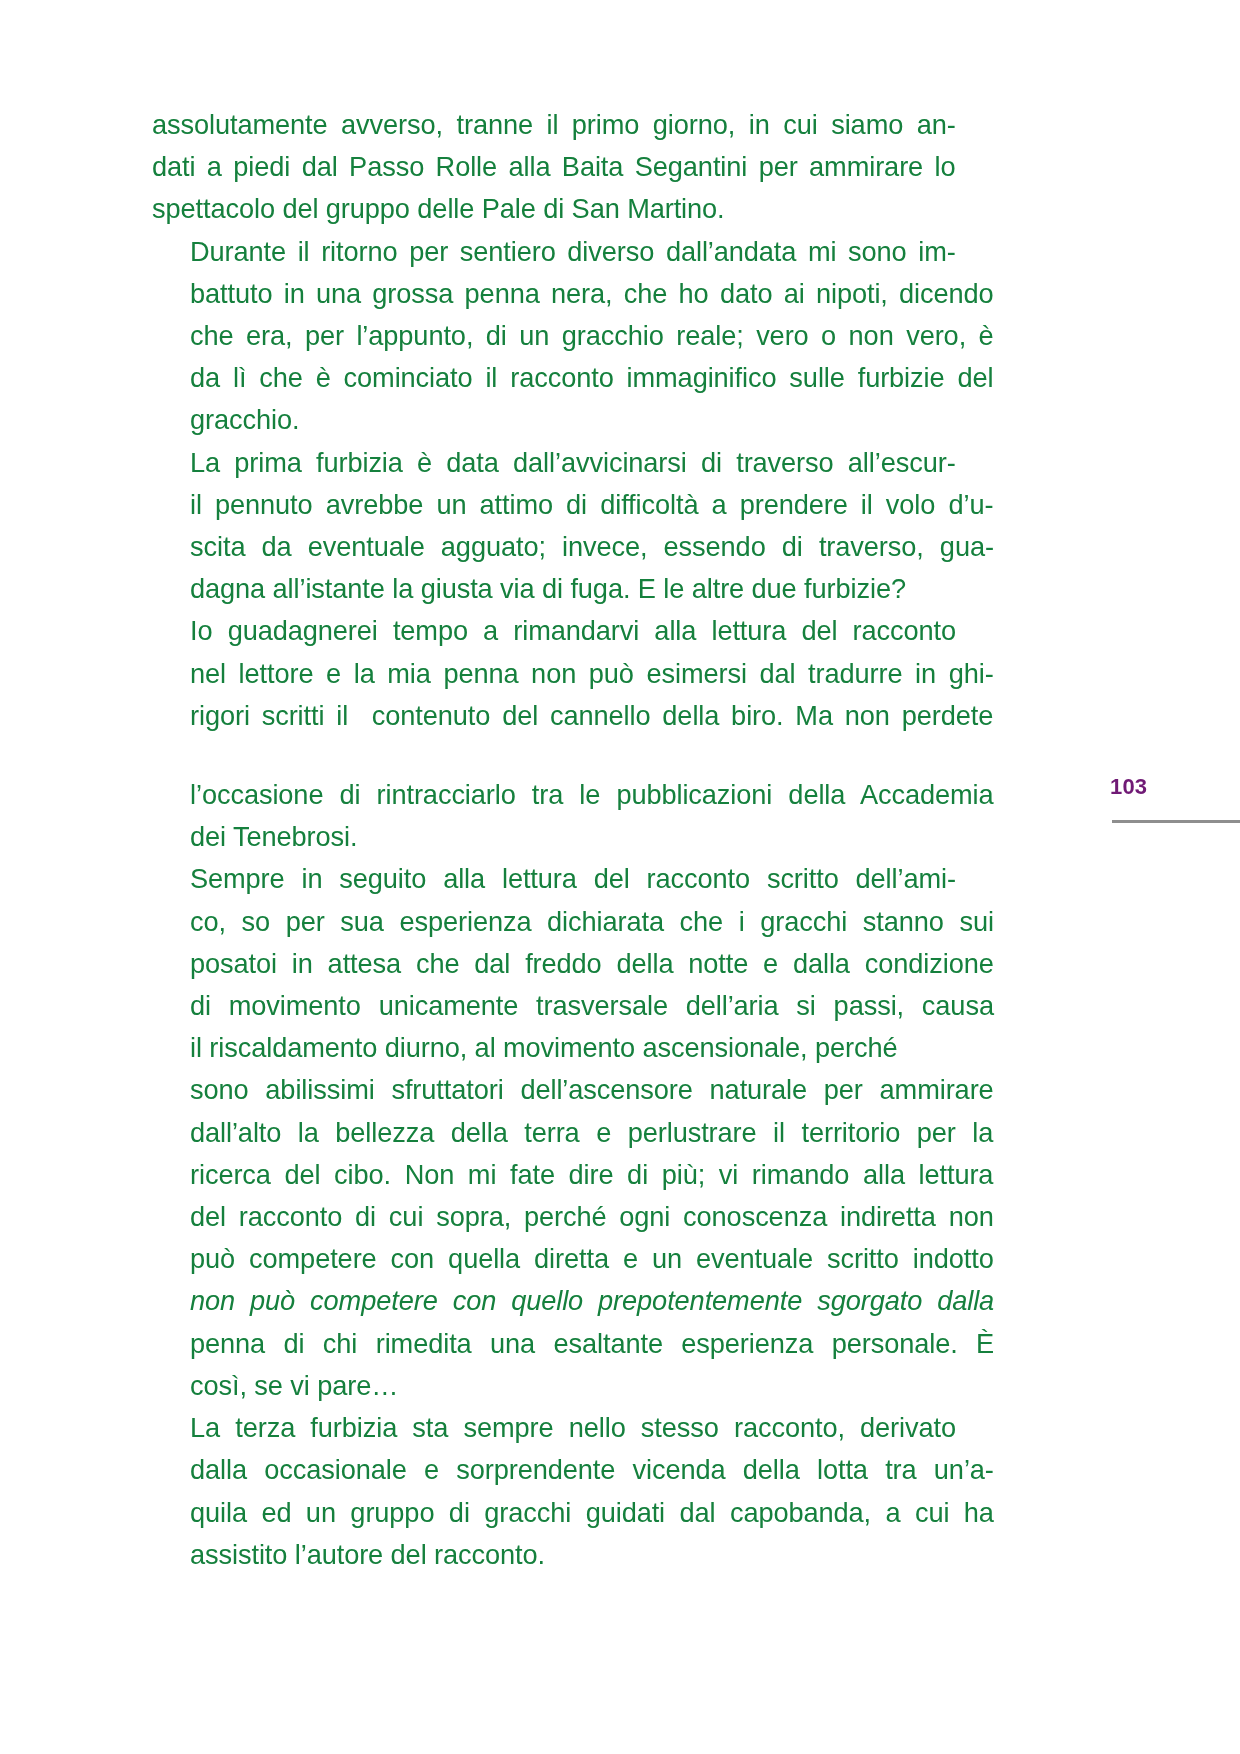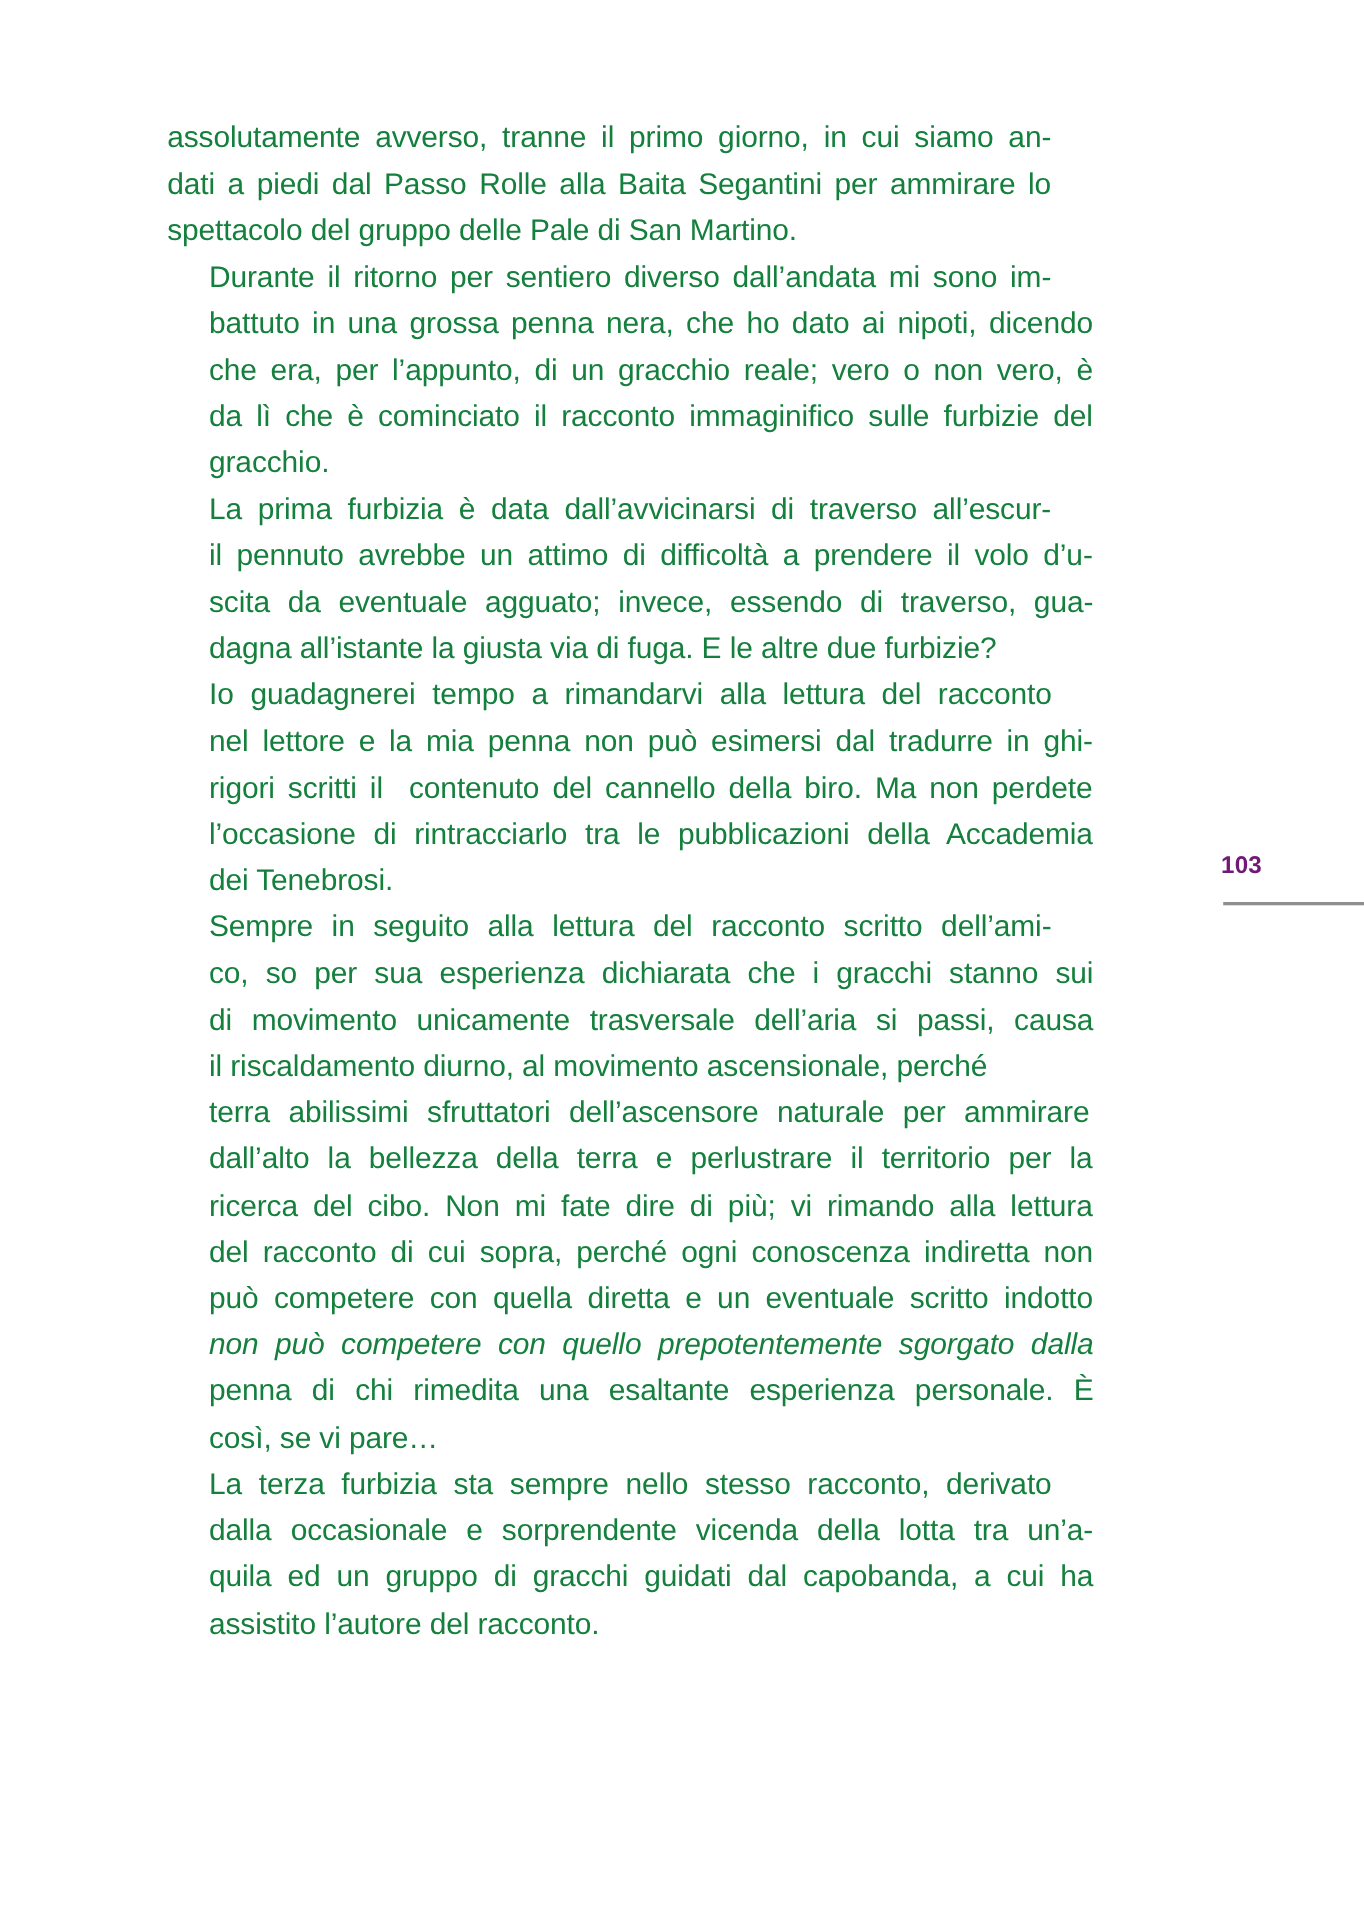--- a/index.html
+++ b/index.html
@@ -103,29 +103,30 @@
       <p class="para indent ragged">
         <span class="line" style="text-indent: 38px; white-space: pre; word-spacing: 6.781px;">La prima furbizia è data dall’avvicinarsi di traverso all’escur-</span>
         <span class="line" style="white-space: pre; word-spacing: 5.67px;">il pennuto avrebbe un attimo di difficoltà a prendere il volo d’u-</span>
         <span class="line" style="white-space: pre; word-spacing: 8.676px;">scita da eventuale agguato; invece, essendo di traverso, gua-</span>
         <span class="line">dagna all’istante la giusta via di fuga. E le altre due furbizie?</span>
       </p>
       <p class="para indent ragged">
         <span class="line" style="text-indent: 38px; white-space: pre; word-spacing: 7.709px;">Io guadagnerei tempo a rimandarvi alla lettura del racconto</span>
         <span class="line" style="white-space: pre; word-spacing: 5.159px;">nel lettore e la mia penna non può esimersi dal tradurre in ghi-</span>
         <span class="line" style="white-space: pre; word-spacing: 4.392px;">rigori scritti il  contenuto del cannello della biro. Ma non perdete</span>
-        <span class="line" style="white-space: pre; word-spacing: 8.634px;">l’occasione di rintracciarlo tra le pubblicazioni della Accademia</span>
+        <span class="line" style="white-space: pre; word-spacing: 8.634px; margin-top: 37px;">l’occasione di rintracciarlo tra le pubblicazioni della Accademia</span>
         <span class="line">dei Tenebrosi.</span>
       </p>
       <p class="para indent ragged">
         <span class="line" style="text-indent: 38px; white-space: pre; word-spacing: 9.42px;">Sempre in seguito alla lettura del racconto scritto dell’ami-</span>
         <span class="line" style="white-space: pre; word-spacing: 8.156px;">co, so per sua esperienza dichiarata che i gracchi stanno sui</span>
+        <span class="line" style="white-space: pre; word-spacing: 7.391px;">posatoi in attesa che dal freddo della notte e dalla condizione</span>
         <span class="line" style="white-space: pre; word-spacing: 10.368px;">di movimento unicamente trasversale dell’aria si passi, causa</span>
         <span class="line" style="white-space: pre;">il riscaldamento diurno, al movimento ascensionale, perché</span>
-        <span class="line" style="white-space: pre; word-spacing: 9.331px;">terra abilissimi sfruttatori dell’ascensore naturale per ammirare</span>
+        <span class="line" style="white-space: pre; word-spacing: 9.331px;">sono abilissimi sfruttatori dell’ascensore naturale per ammirare</span>
         <span class="line" style="white-space: pre; word-spacing: 9.069px;">dall’alto la bellezza della terra e perlustrare il territorio per la</span>
         <span class="line" style="white-space: pre; word-spacing: 6.173px;">ricerca del cibo. Non mi fate dire di più; vi rimando alla lettura</span>
         <span class="line" style="white-space: pre; word-spacing: 5.363px;">del racconto di cui sopra, perché ogni conoscenza indiretta non</span>
         <span class="line" style="white-space: pre; word-spacing: 6.536px;">può competere con quella diretta e un eventuale scritto indotto</span>
         <span class="line" style="white-space: pre; word-spacing: 7.533px; font-style: italic;">non può competere con quello prepotentemente sgorgato dalla</span>
         <span class="line" style="white-space: pre; word-spacing: 10.943px;">penna di chi rimedita una esaltante esperienza personale. È</span>
         <span class="line">così, se vi pare…</span>
       </p>
       <p class="para indent ragged">
         <span class="line" style="text-indent: 38px; white-space: pre; word-spacing: 7.719px;">La terza furbizia sta sempre nello stesso racconto, derivato</span>

